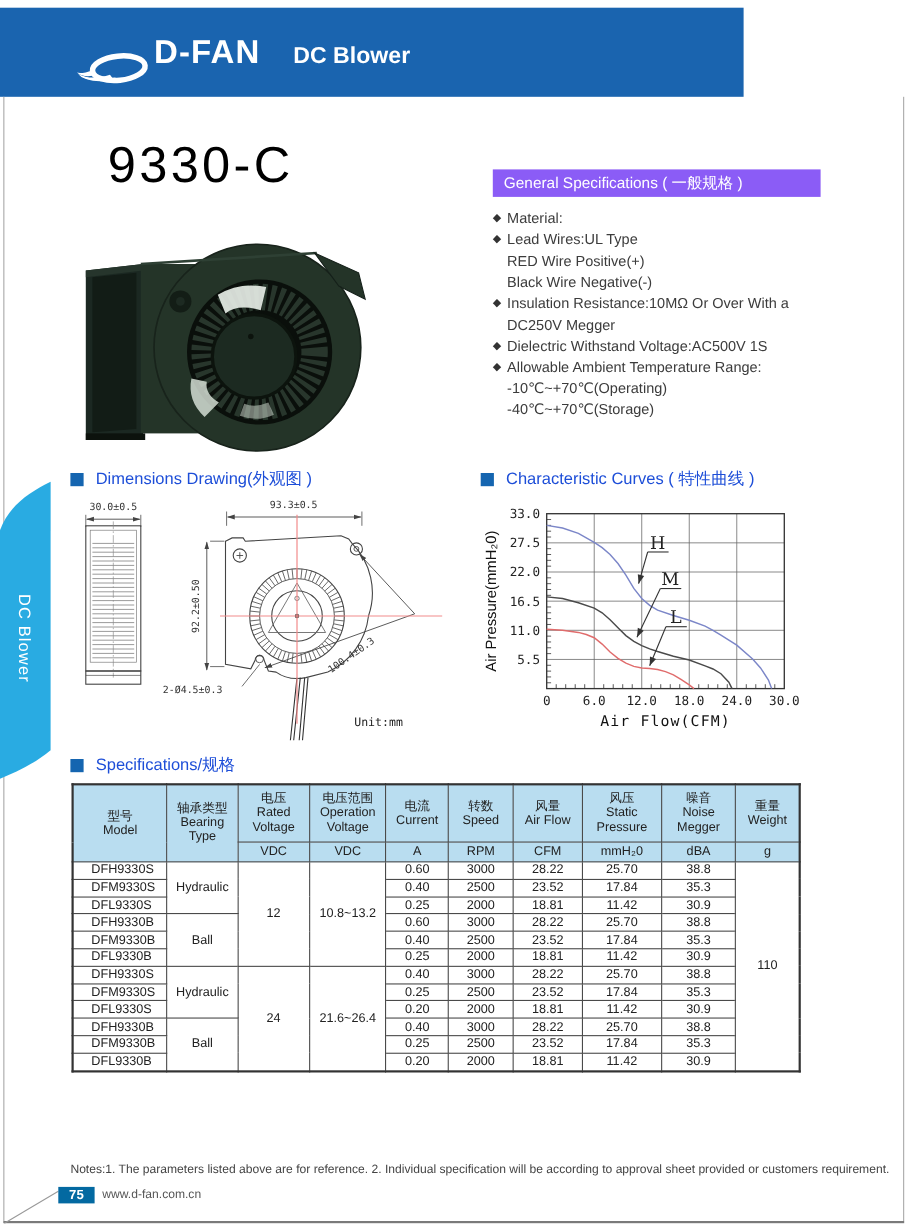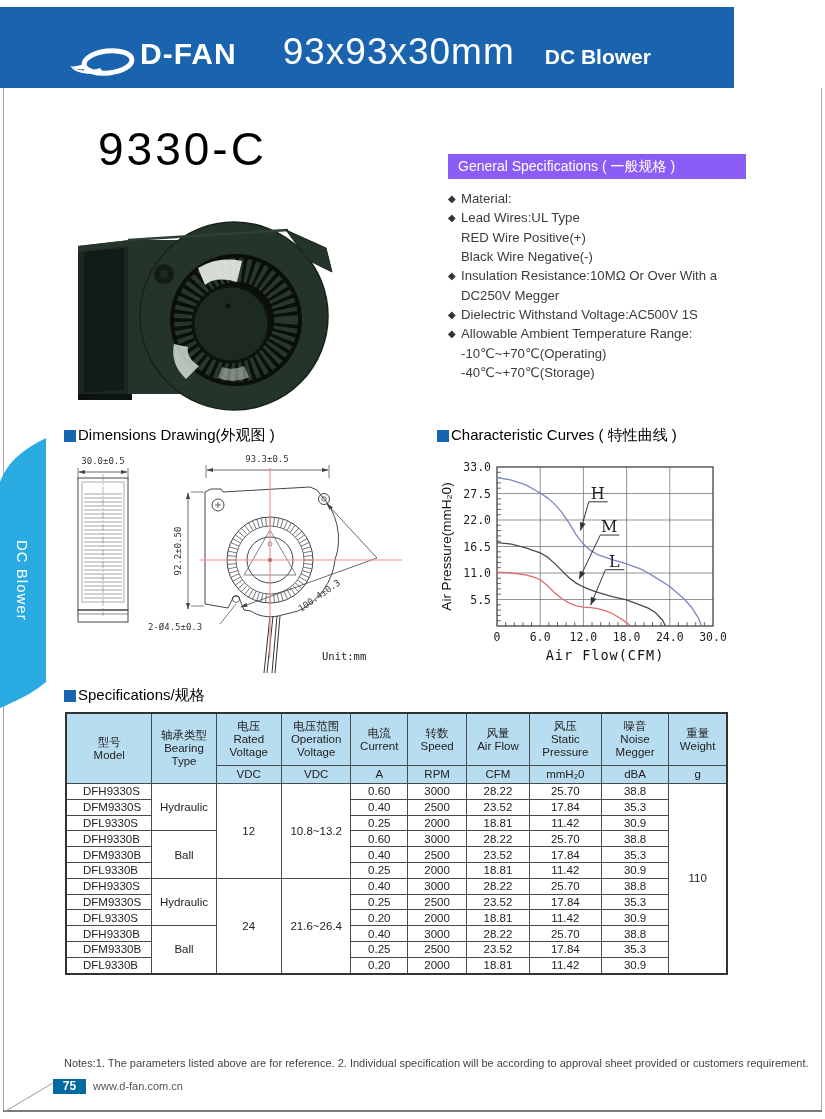--- a/index.html
+++ b/index.html
@@ -1,20 +1,20 @@
 <!DOCTYPE html>
 <html><head>
 <meta charset="utf-8">
 <style>
   html,body{margin:0;padding:0;background:#fff;}
   body{width:825px;height:1119px;position:relative;overflow:hidden;
        font-family:"Liberation Sans","DejaVu Sans",sans-serif;color:#222;}
   .abs{position:absolute;}
   
-  .header{position:absolute;left:0;top:7px;width:734px;height:81px;background:#1a64af;
+  .header{position:absolute;left:0;top:7px;width:676px;height:81px;background:#1a64af;
           display:flex;align-items:baseline;padding-left:70px;box-sizing:border-box;padding-top:24px;}
   .brand{color:#fff;font-weight:bold;font-size:30px;letter-spacing:1px;margin-left:4px;}
   .hsize{color:#fff;font-size:37px;margin-left:46px;letter-spacing:1px;}
   .hprod{color:#fff;font-size:21px;font-weight:bold;margin-left:30px;}
   .logo-svg{width:66px;height:34px;align-self:center;margin-top:6px;}
   
   .b-left{left:3px;top:88px;width:1px;height:1022px;background:#a9a9a9;}
   .b-right{left:821px;top:88px;width:1px;height:1022px;background:#a9a9a9;}
   .b-bottom{left:3px;top:1110px;width:819px;height:2px;background:#7a7a7a;}
   
@@ -24,21 +24,21 @@
   .tab-label{left:1px;top:470px;width:42px;height:220px;writing-mode:vertical-rl;
              color:#fff;font-size:15px;letter-spacing:1px;display:flex;align-items:center;justify-content:center;}
   
   .gs-bar{left:448px;top:154px;width:298px;height:25px;background:#8b5cf6;color:#fff;
           font-size:14px;line-height:25px;padding-left:10px;box-sizing:border-box;}
   .gs-list{left:448px;top:189px;width:372px;}
   .gs-item{display:flex;height:19.3px;align-items:center;}
   .diamond{width:13px;font-size:10px;color:#333;flex:0 0 13px;}
   .gs-text{font-size:13.2px;color:#3c3c3c;white-space:nowrap;}
   
-  .sec{display:flex;align-items:center;gap:2px;font-size:15px;color:#000000;}
+  .sec{display:flex;align-items:center;gap:11px;font-size:15px;color:#1d4ed8;}
   .sq{width:12px;height:12px;background:#1565b0;flex:0 0 12px;}
   
   .dtext{font-family:"DejaVu Sans Mono",monospace;font-size:9px;fill:#333;}
   .utext{font-family:"DejaVu Sans Mono",monospace;font-size:10.5px;fill:#222;}
   .tick{font-family:"DejaVu Sans Mono",monospace;font-size:11.5px;fill:#222;}
   .axlab{font-family:"DejaVu Sans Mono",monospace;font-size:13.5px;fill:#111;letter-spacing:1px;}
   .ylab{font-family:"Liberation Sans","DejaVu Sans",sans-serif;font-size:13.5px;fill:#111;}
   .ann{font-family:"DejaVu Serif",serif;font-size:16px;fill:#222;}
   
   .spec-table{position:absolute;left:65px;top:712px;width:663px;border-collapse:collapse;
@@ -60,21 +60,20 @@
 <body>
 
 <div class="header">
   <svg class="logo-svg" viewBox="0 0 66 34">
     <path d="M2,22 C10,26 24,28 36,24 C28,28 12,28 4,24 Z" fill="#fff"></path>
     <path d="M1,21 C6,27 20,30 33,26 L30,22 C18,26 8,25 1,21 Z" fill="#fff"></path>
     <ellipse cx="38" cy="16" rx="24" ry="11" fill="none" stroke="#fff" stroke-width="5" transform="rotate(-6 38 16)"></ellipse>
     <path d="M14,18 C8,20 3,21 0,20 C4,24 12,24 18,22 Z" fill="#fff"></path>
   </svg>
   <span class="brand">D-FAN</span>
-  <span class="hsize">93x93x30mm</span>
   <span class="hprod">DC Blower</span>
 </div>
 
 <div class="abs b-left"></div>
 <div class="abs b-right"></div>
 <div class="abs b-bottom"></div>
 
 <div class="abs model-title">9330-C</div>
 
 <svg class="abs" style="left:68px;top:186px;width:272px;height:230px" viewBox="0 0 272 230">

